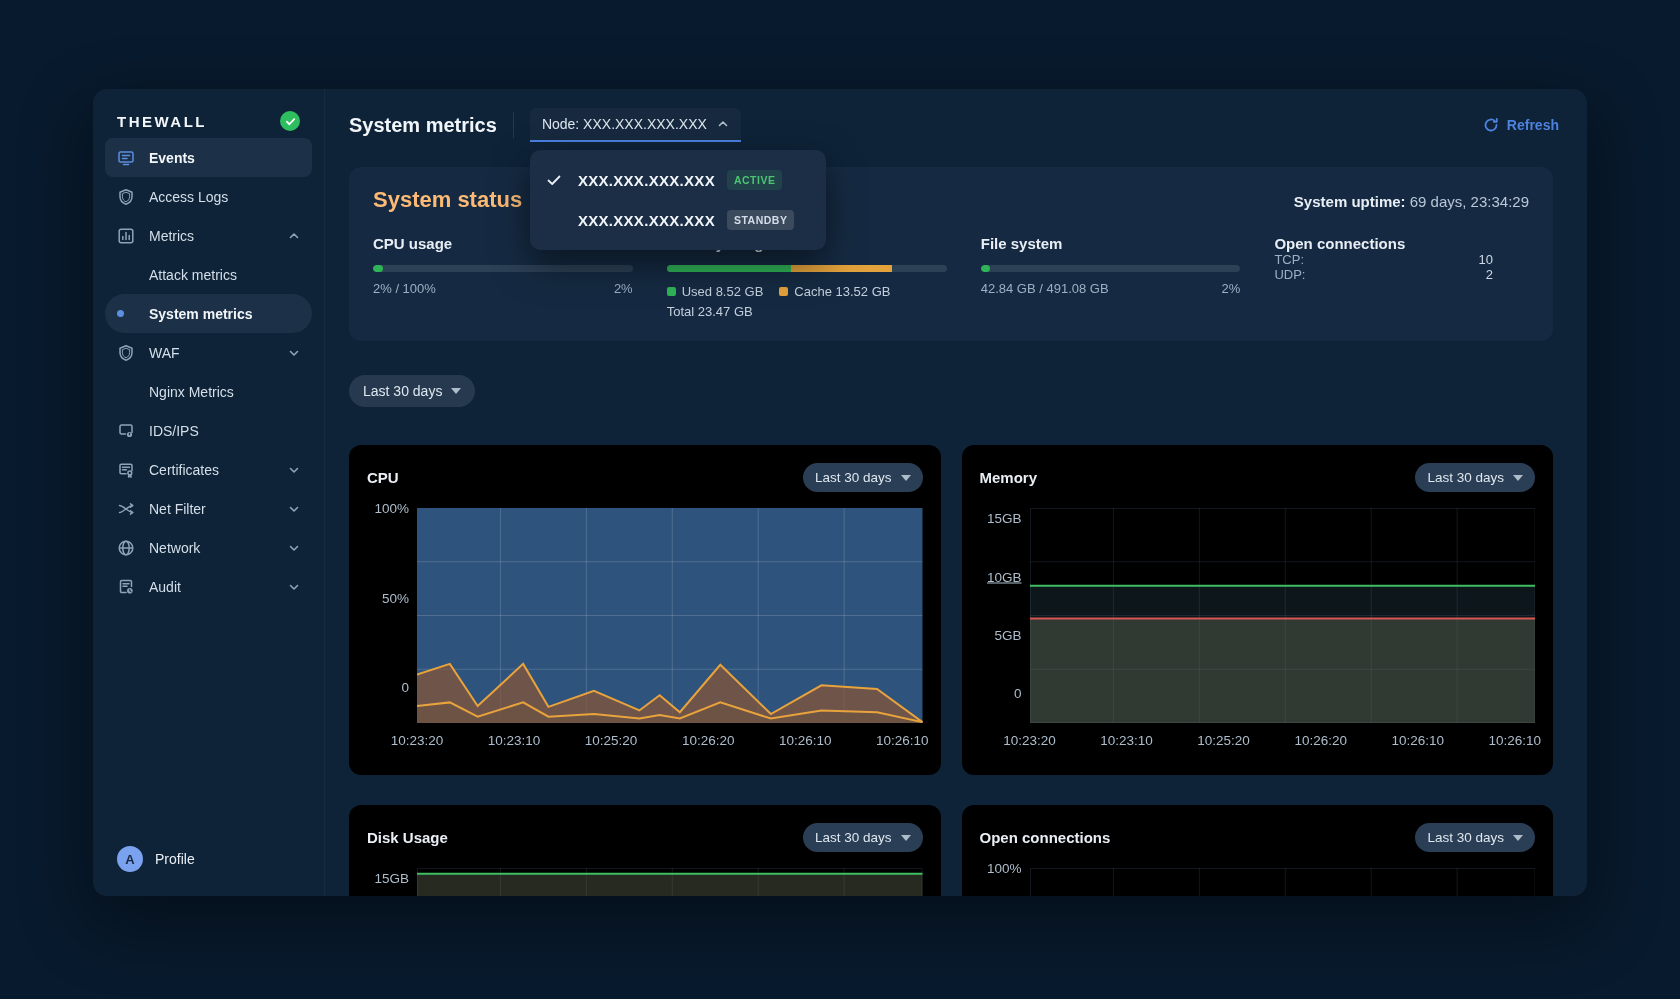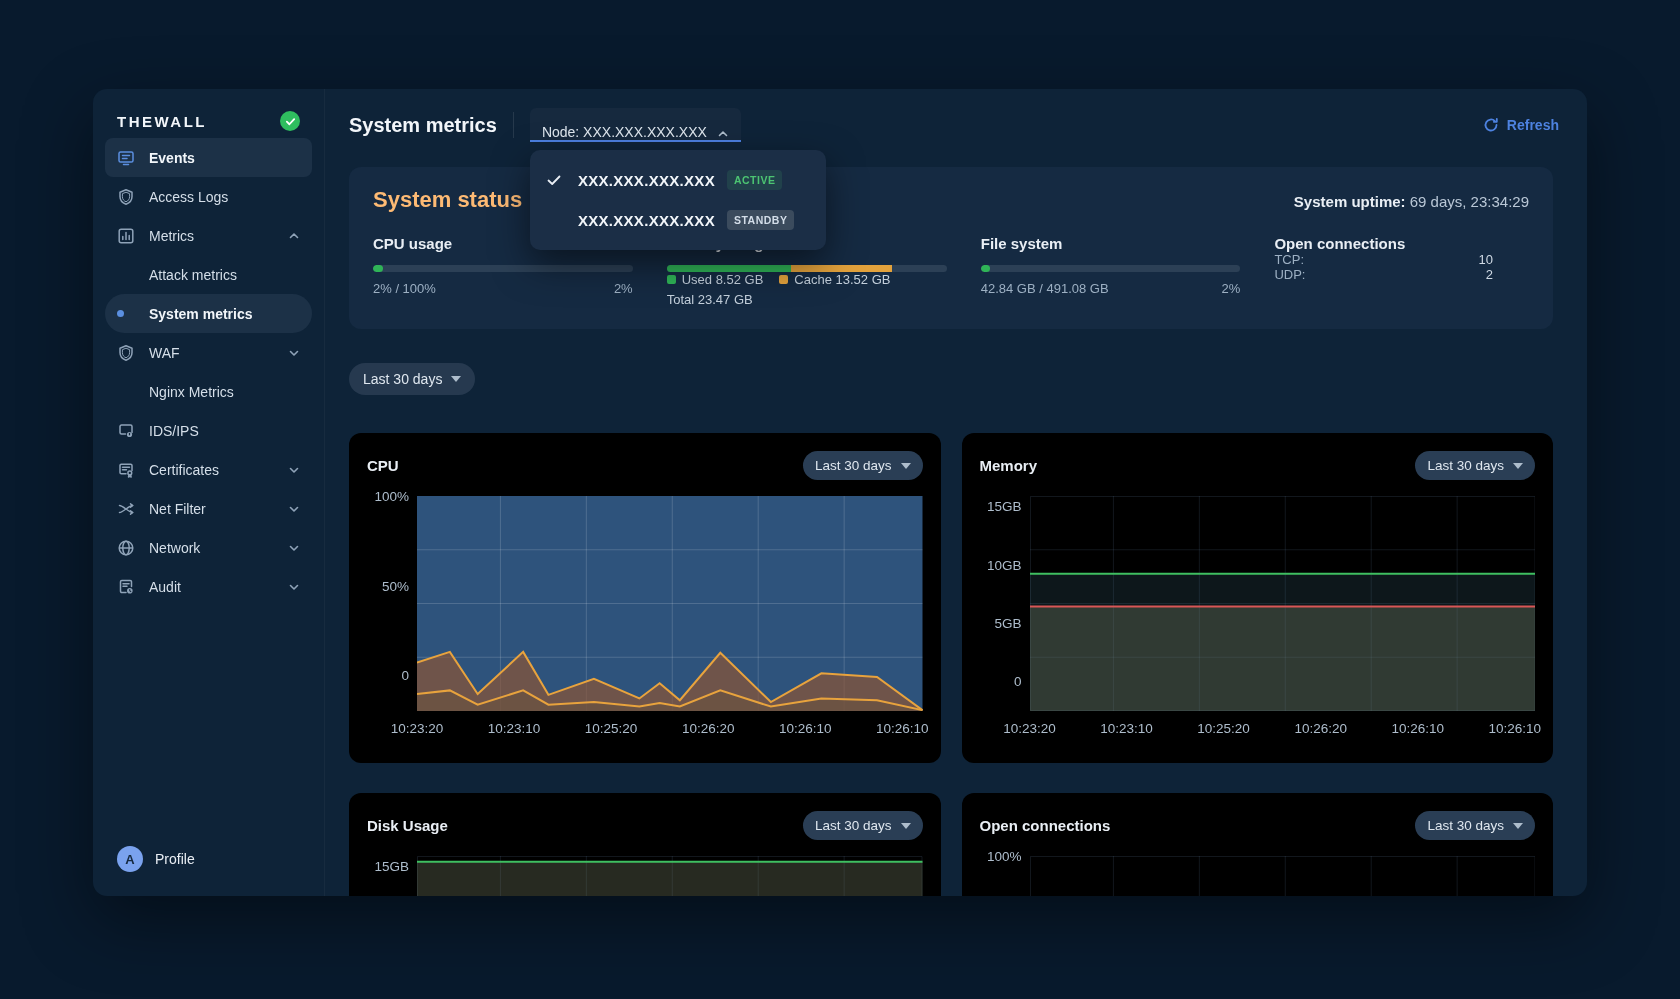--- a/index.html
+++ b/index.html
@@ -39,21 +39,21 @@
   .profile { margin-top:auto; display:flex; align-items:center; padding:6px 12px; cursor:pointer; }
   .avatar { width:26px; height:26px; border-radius:50%; background:#7aa2ee; color:#15293f; font-size:13px; font-weight:700; display:flex; align-items:center; justify-content:center; margin-right:12px; }
   .profile-label { font-size:14px; color:#e9eef4; }
   
   .main { flex:1; position:relative; padding-left:24px; }
   .main-header { height:72px; display:flex; align-items:center; padding-right:28px; position:relative; z-index:5; }
   .page-title { font-size:20px; font-weight:700; color:#f2f6fa; }
   .hdivider { width:1px; height:26px; background:rgba(255,255,255,.10); margin:0 16px; }
   .node-wrap { position:relative; }
   .node-btn {
-    display:flex; align-items:flex-end; gap:10px; height:34px; padding:0 12px;
+    display:flex; align-items:center; gap:10px; height:34px; padding:0 12px;
     background:#16293e; border:none; border-bottom:2px solid #4b7fe0;
     border-radius:6px 6px 0 0; color:#dfe7ef; font-size:14px; cursor:pointer;
     font-family:inherit;
   }
   .node-menu {
     position:absolute; top:calc(100% + 8px); left:0; width:296px;
     background:#1b2e46; border-radius:10px; padding:10px 0;
     box-shadow:0 14px 36px rgba(0,0,0,.5); z-index:10;
   }
   .node-option { display:flex; align-items:center; height:40px; padding:0 16px; cursor:pointer; }
@@ -70,21 +70,21 @@
   .status-top { display:flex; align-items:baseline; justify-content:space-between; }
   .status-title { font-size:22px; font-weight:700; color:#fdba74; }
   .uptime { font-size:15px; }
   .uptime b { color:#e9eef4; font-weight:700; }
   .uptime span { color:#b9c7d6; }
   .status-grid { margin-top:22px; display:grid; grid-template-columns:1.02fr 1.1fr 1.02fr 1fr; gap:34px; }
   .metric-title { font-size:15px; font-weight:700; color:#e9eef4; }
   .bar { margin-top:13px; height:7px; border-radius:4px; background:#2c4056; overflow:hidden; display:flex; }
   .bar .seg { height:100%; }
   .metric-sub { margin-top:9px; display:flex; justify-content:space-between; font-size:13px; color:#9db0c3; }
-  .legend { margin-top:0; display:flex; gap:16px; font-size:13px; color:#c3cfdb; align-items:center; }
+  .legend { margin-top:12px; display:flex; gap:16px; font-size:13px; color:#c3cfdb; align-items:center; }
   .sw { display:inline-block; width:9px; height:9px; border-radius:2px; margin-right:6px; }
   .total-line { margin-top:5px; font-size:13px; color:#c3cfdb; }
   .conn-row { display:flex; justify-content:space-between; margin-top:0; padding-right:36px; font-size:13px; }
   .conn-row .k { color:#9db0c3; }
   .conn-row .v { color:#cfd9e4; }
   
   .pill {
     display:inline-flex; align-items:center; gap:9px; background:#26394f;
     border:none; color:#dfe7ef; font-size:14px; font-family:inherit;
     padding:8px 14px; border-radius:17px; cursor:pointer;
@@ -407,21 +407,21 @@
           <div class="chart-head">
             <span class="chart-title">Memory</span>
             <button class="pill">
                 <span>Last 30 days</span>
                 <span class="caret"></span>
               </button>
           </div>
           <div class="chart-body">
               <div class="y-axis">
                 <span class="y-tick" style="top: 4.86486%;">15GB</span>
-                <span class="y-tick" style="top: 31.8919%;">10GB</span>
+                <span class="y-tick" style="top: 31.8919%; text-decoration: underline;">10GB</span>
                 <span class="y-tick" style="top: 58.9189%;">5GB</span>
                 <span class="y-tick" style="top: 85.9459%;">0</span>
               </div>
               <div class="plot">
                 <svg viewBox="0 0 491 215" preserveAspectRatio="none">
                   <rect x="0.5" y="0.5" width="490" height="214" fill="none" stroke="rgba(124,160,205,0.14)" vector-effect="non-scaling-stroke"></rect>
                   <line x1="0" y1="53.75" x2="491" y2="53.75" stroke="rgba(124,160,205,0.14)" stroke-width="1" vector-effect="non-scaling-stroke"></line>
                   <line x1="0" y1="107.5" x2="491" y2="107.5" stroke="rgba(124,160,205,0.14)" stroke-width="1" vector-effect="non-scaling-stroke"></line>
                   <line x1="0" y1="161.25" x2="491" y2="161.25" stroke="rgba(124,160,205,0.14)" stroke-width="1" vector-effect="non-scaling-stroke"></line>
                   <line x1="81.015" y1="0" x2="81.015" y2="215" stroke="rgba(124,160,205,0.14)" stroke-width="1" vector-effect="non-scaling-stroke"></line>

